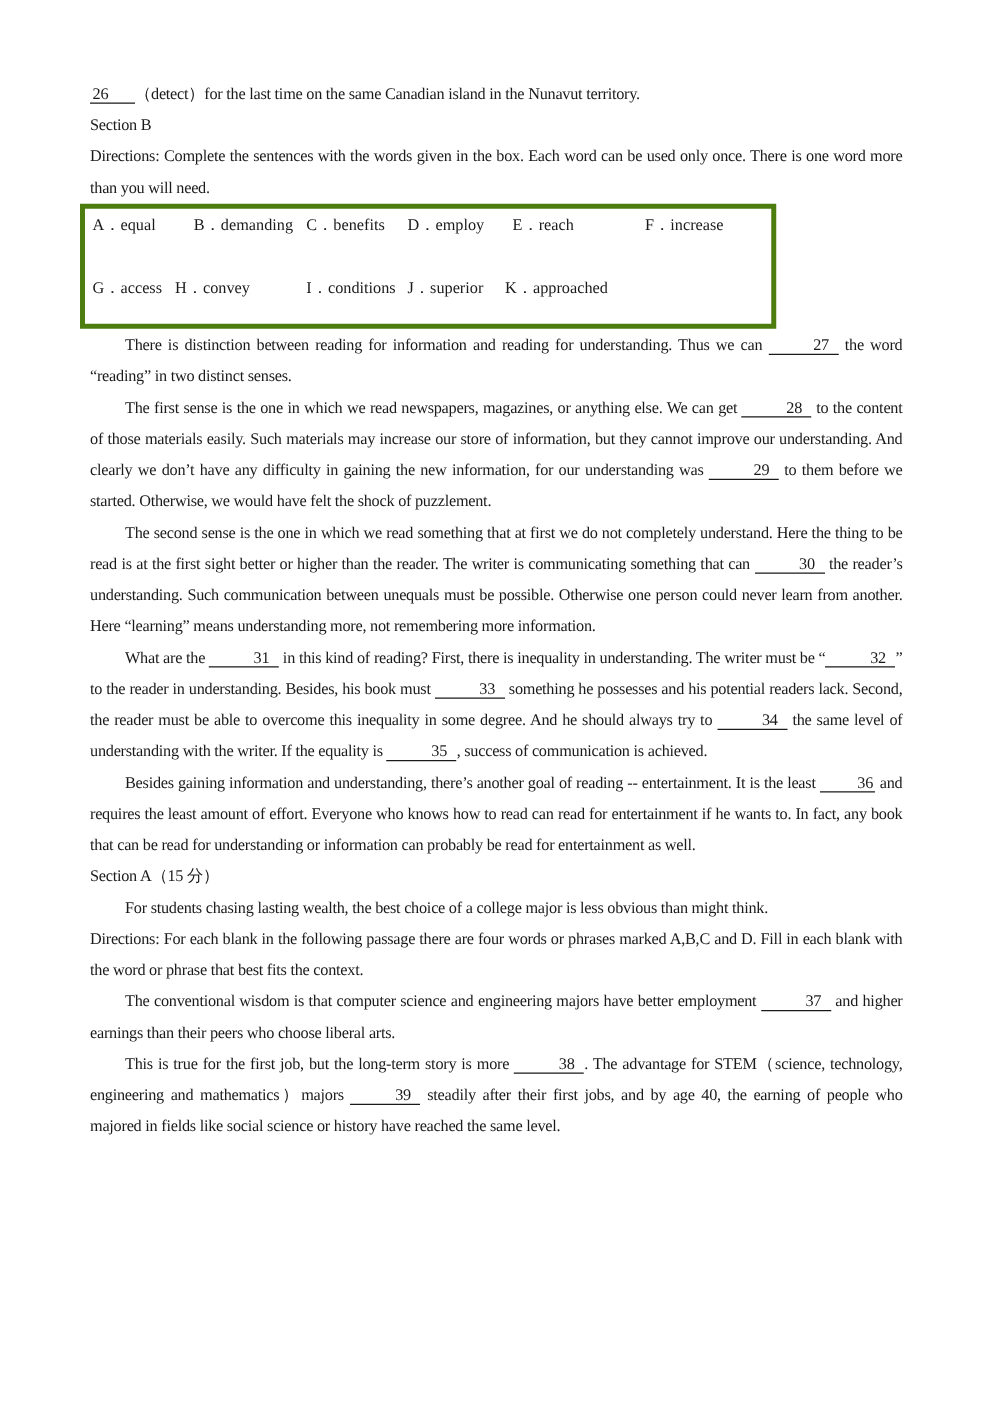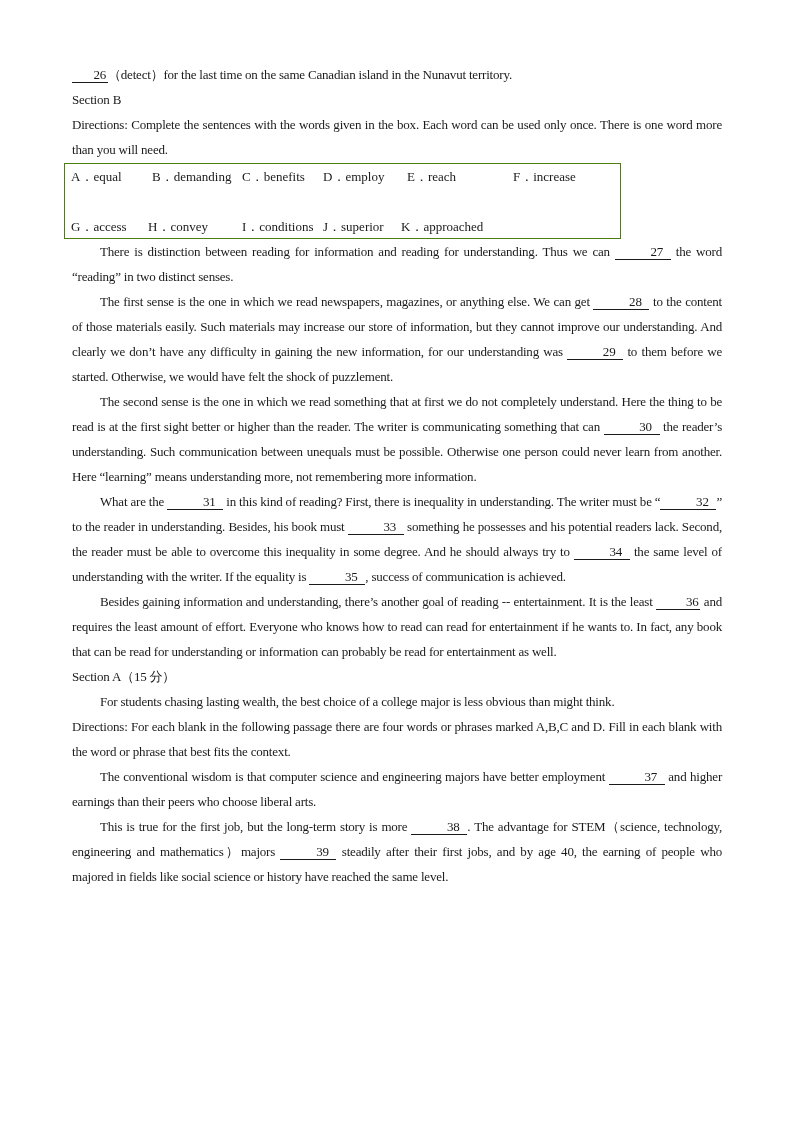--- a/index.html
+++ b/index.html
@@ -39,27 +39,27 @@
     .blank {
       display: inline-block;
       border-bottom: 1px solid #1a1a1a;
       text-align: center;
       line-height: 15px;
       height: 15px;
       vertical-align: baseline;
       padding: 0 2px;
     }
     .blank.w55 { min-width: 52px; }
-    .blank.w32 { min-width: 32px; text-align: right; }
+    .blank.w32 { min-width: 32px; text-align: left; }
     .wordbox {
       position: relative;
       left: -8px;
       width: 557px;
-      height: 76px;
-      border: 1px solid #4d7c0f;
+      height: 100px;
+      border: 4px solid #4d7c0f;
       margin: 1px 0 0 0;
       box-sizing: border-box;
     }
     .wb-item {
       position: absolute;
       line-height: 25px;
       white-space: nowrap;
     }
     .wb-wrap {
       position: absolute;
@@ -95,21 +95,21 @@
 
   <div class="wordbox">
     <div class="wb-item" style="left:6px;top:0px;"><span>A．</span><span>equal</span></div>
     <div class="wb-wrap" style="left:87px;top:0px;"><span>B．</span><span>demanding</span></div>
     <div class="wb-item" style="left:177px;top:0px;"><span>C．</span><span>benefits</span></div>
     <div class="wb-item" style="left:258px;top:0px;"><span>D．</span><span>employ</span></div>
     <div class="wb-item" style="left:342px;top:0px;"><span>E．</span><span>reach</span></div>
     <div class="wb-item" style="left:448px;top:0px;"><span>F．</span><span>increase</span></div>
 
     <div class="wb-item" style="left:6px;top:50px;"><span>G．</span><span>access</span></div>
-    <div class="wb-item" style="left:83px;top:50px;"><span>H．</span><span>convey</span></div>
+    <div class="wb-item" style="left:72px;top:50px;"><span>H．</span><span>convey</span></div>
     <div class="wb-wrap" style="left:177px;top:50px;width:78px;"><span>I．</span><span>conditions</span></div>
     <div class="wb-item" style="left:258px;top:50px;"><span>J．</span><span>superior</span></div>
     <div class="wb-item" style="left:336px;top:50px;"><span>K．</span><span>approached</span></div>
   </div>
 
   <div class="para indent">
     <span>There is distinction between reading for information and reading for understanding. Thus we can </span><span class="blank w55">27</span><span> the word “reading” in two distinct senses.</span>
   </div>
 
   <div class="para indent">

